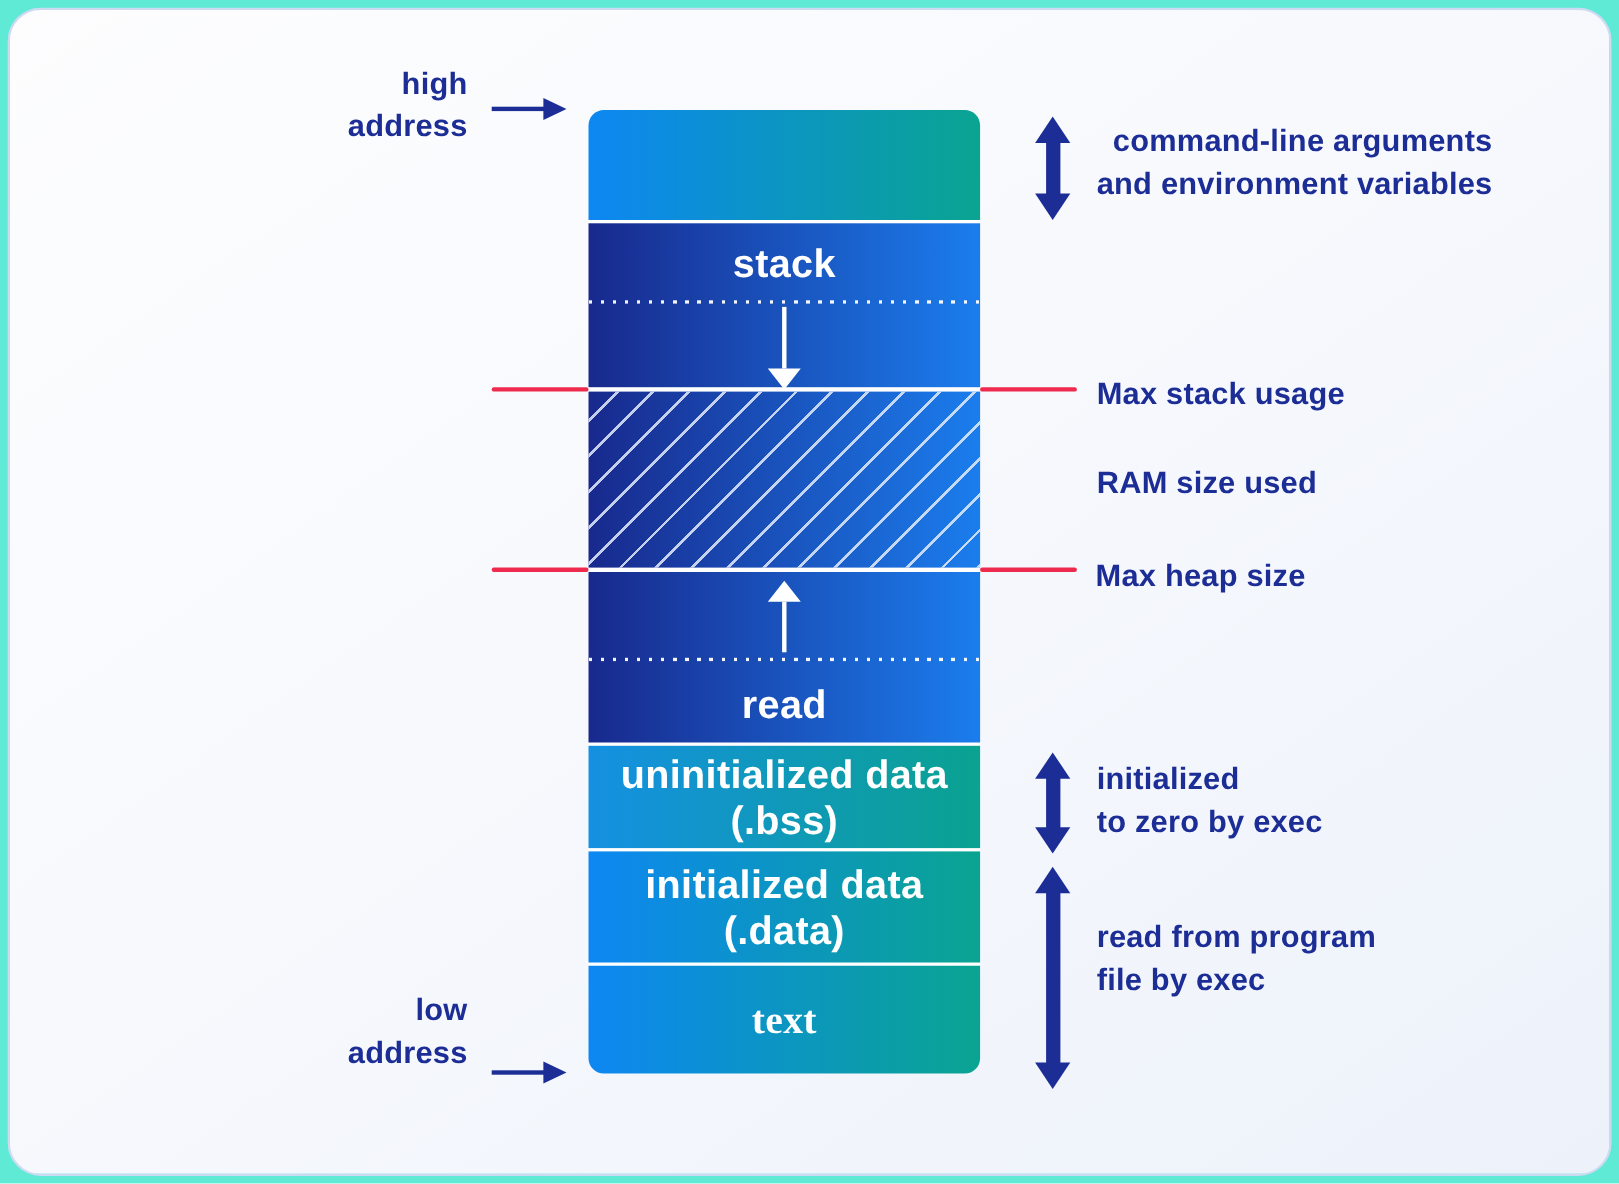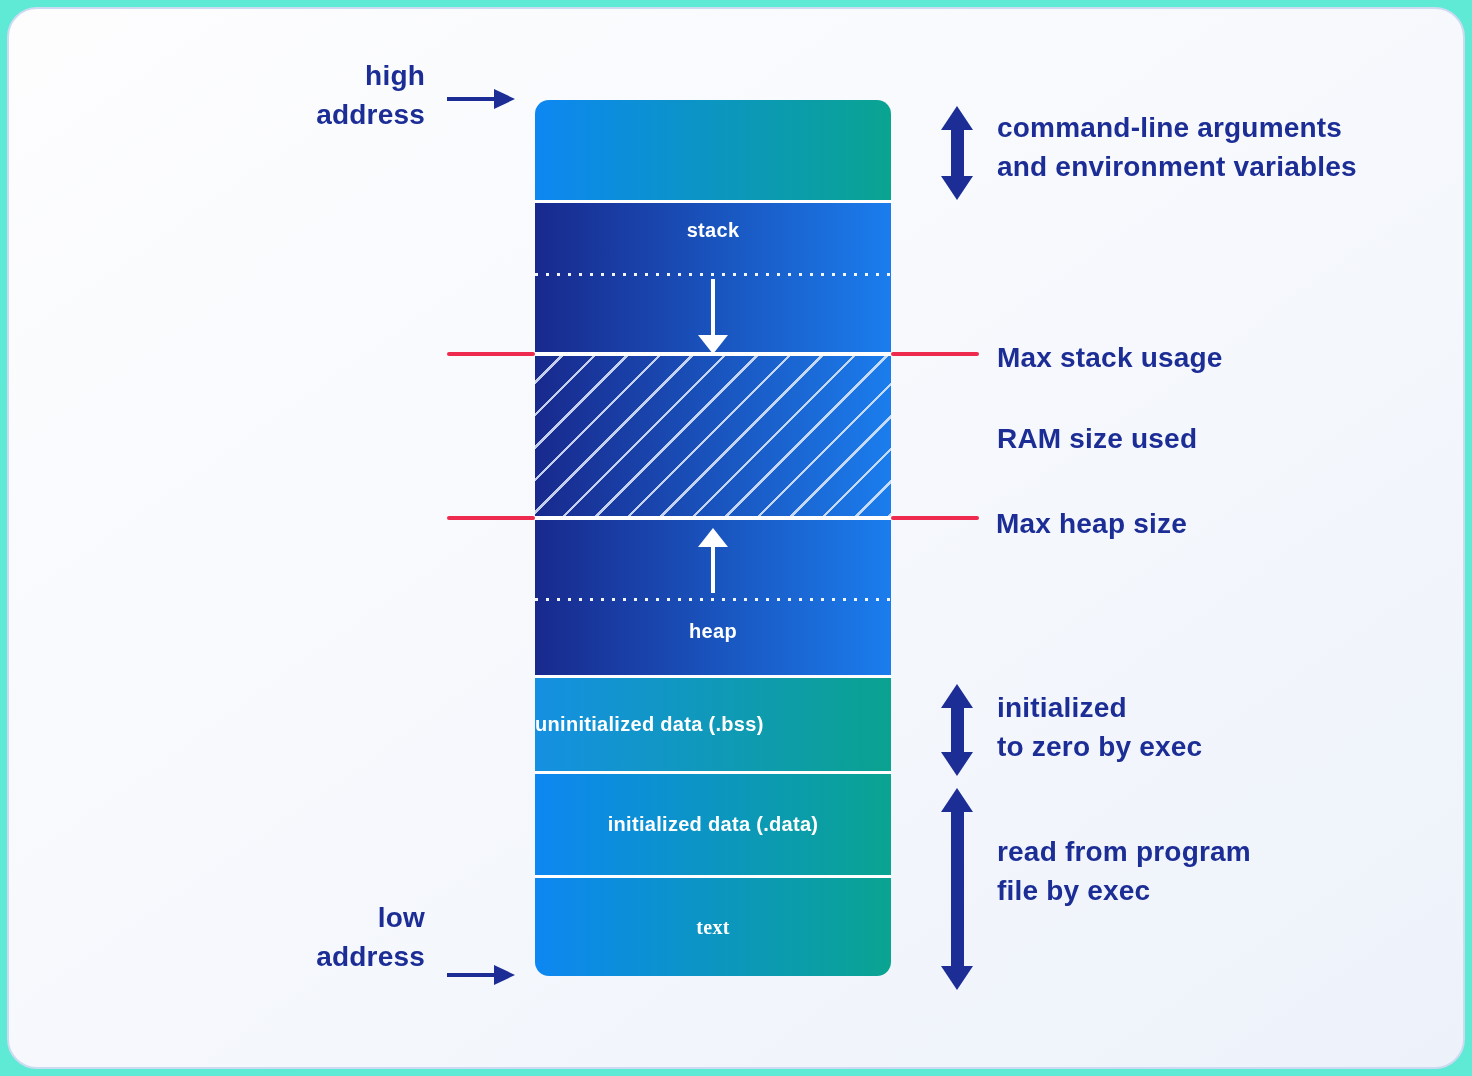--- a/index.html
+++ b/index.html
@@ -35,21 +35,21 @@
   .seg-bss{top:678px;height:93px;
     background:linear-gradient(90deg,#1590e2,#0aa290);
     display:flex;align-items:center;justify-content:flex-start;}
   .seg-data{top:774px;height:101px;
     background:linear-gradient(90deg,#0d87f2,#0aa491);
     display:flex;align-items:center;justify-content:center;}
   .seg-text{top:878px;height:98px;border-radius:0 0 14px 14px;
     background:linear-gradient(90deg,#0d87f2,#0aa491);
     display:flex;align-items:center;justify-content:center;font-family:Liberation Serif, serif;}
   .seg-label{
-    color:#ffffff;font-size:20px;font-weight:700;letter-spacing:.3px;text-align:center;
+    color:#ffffff;font-size:36px;font-weight:700;letter-spacing:.3px;text-align:center;
   }
   .seg-label.abs{position:absolute;left:0;right:0;}
   .dotline{
     position:absolute;left:0;right:0;height:3px;
     background-image:repeating-linear-gradient(90deg,rgba(255,255,255,.95) 0 3px,transparent 3px 11px);
   }
   
   .warrow{position:absolute;left:50%;transform:translateX(-50%);display:flex;flex-direction:column;align-items:center;}
   .wa-stem{width:4px;background:#ffffff;}
   .wa-head-down{width:0;height:0;border-left:15px solid transparent;border-right:15px solid transparent;border-top:19px solid #ffffff;}
@@ -108,21 +108,21 @@
   </div>
 
   <div class="seg seg-hatch"></div>
 
   <div class="seg seg-heap">
     <div class="warrow" style="top:8px;">
       <div class="wa-head-up"></div>
       <div class="wa-stem" style="height:46px;"></div>
     </div>
     <div class="dotline" style="top:78px;"></div>
-    <div class="seg-label abs" style="top:100px;">heap</div>
+    <div class="seg-label abs" style="top:100px;">read</div>
   </div>
 
   <div class="seg seg-bss">
     <div class="seg-label">uninitialized data (.bss)</div>
   </div>
 
   <div class="seg seg-data">
     <div class="seg-label">initialized data (.data)</div>
   </div>
 
@@ -133,21 +133,21 @@
   <div class="redline" style="left:447px;top:352px;"></div>
   <div class="redline" style="left:891px;top:352px;"></div>
   <div class="redline" style="left:447px;top:516px;"></div>
   <div class="redline" style="left:891px;top:516px;"></div>
 
   <div class="dblarrow" style="left:941px;top:106px;height:94px;">
     <div class="da-head da-up"></div>
     <div class="da-stem"></div>
     <div class="da-head da-down"></div>
   </div>
-  <div class="nlabel" style="left:997px;top:108px;">command-line arguments
+  <div class="nlabel" style="left:997px;top:108px;text-align:right;">command-line arguments
 and environment variables</div>
 
   <div class="nlabel" style="left:997px;top:338px;">Max stack usage</div>
 
   <div class="nlabel" style="left:997px;top:419px;">RAM size used</div>
 
   <div class="nlabel" style="left:996px;top:504px;">Max heap size</div>
 
   <div class="dblarrow" style="left:941px;top:684px;height:92px;">
     <div class="da-head da-up"></div>

